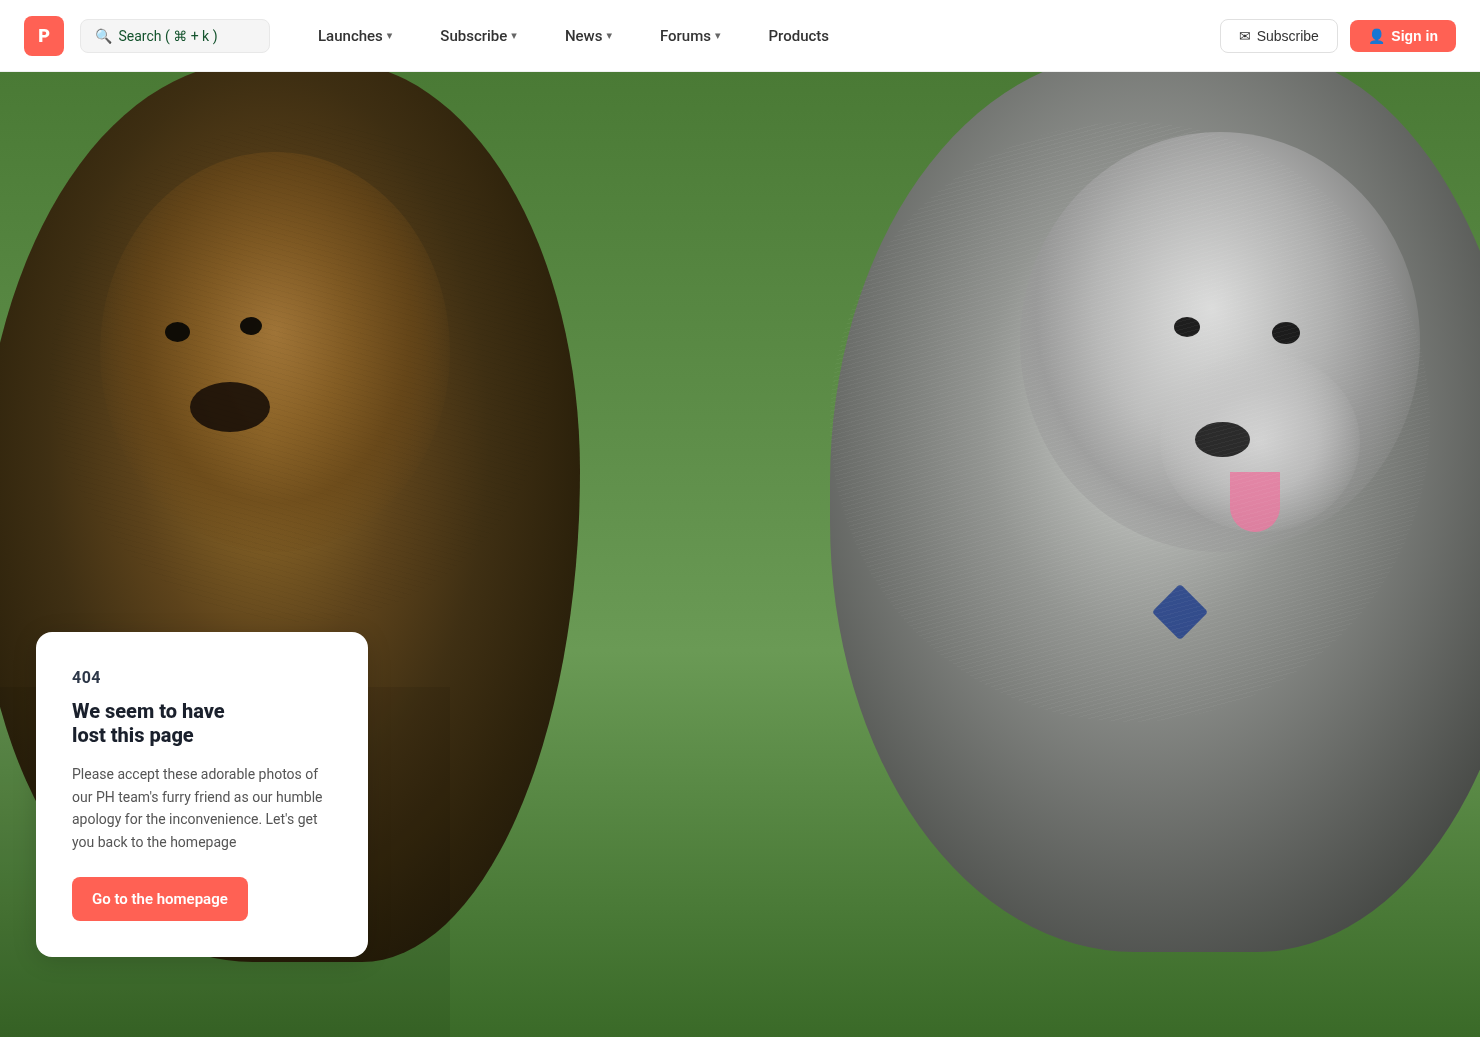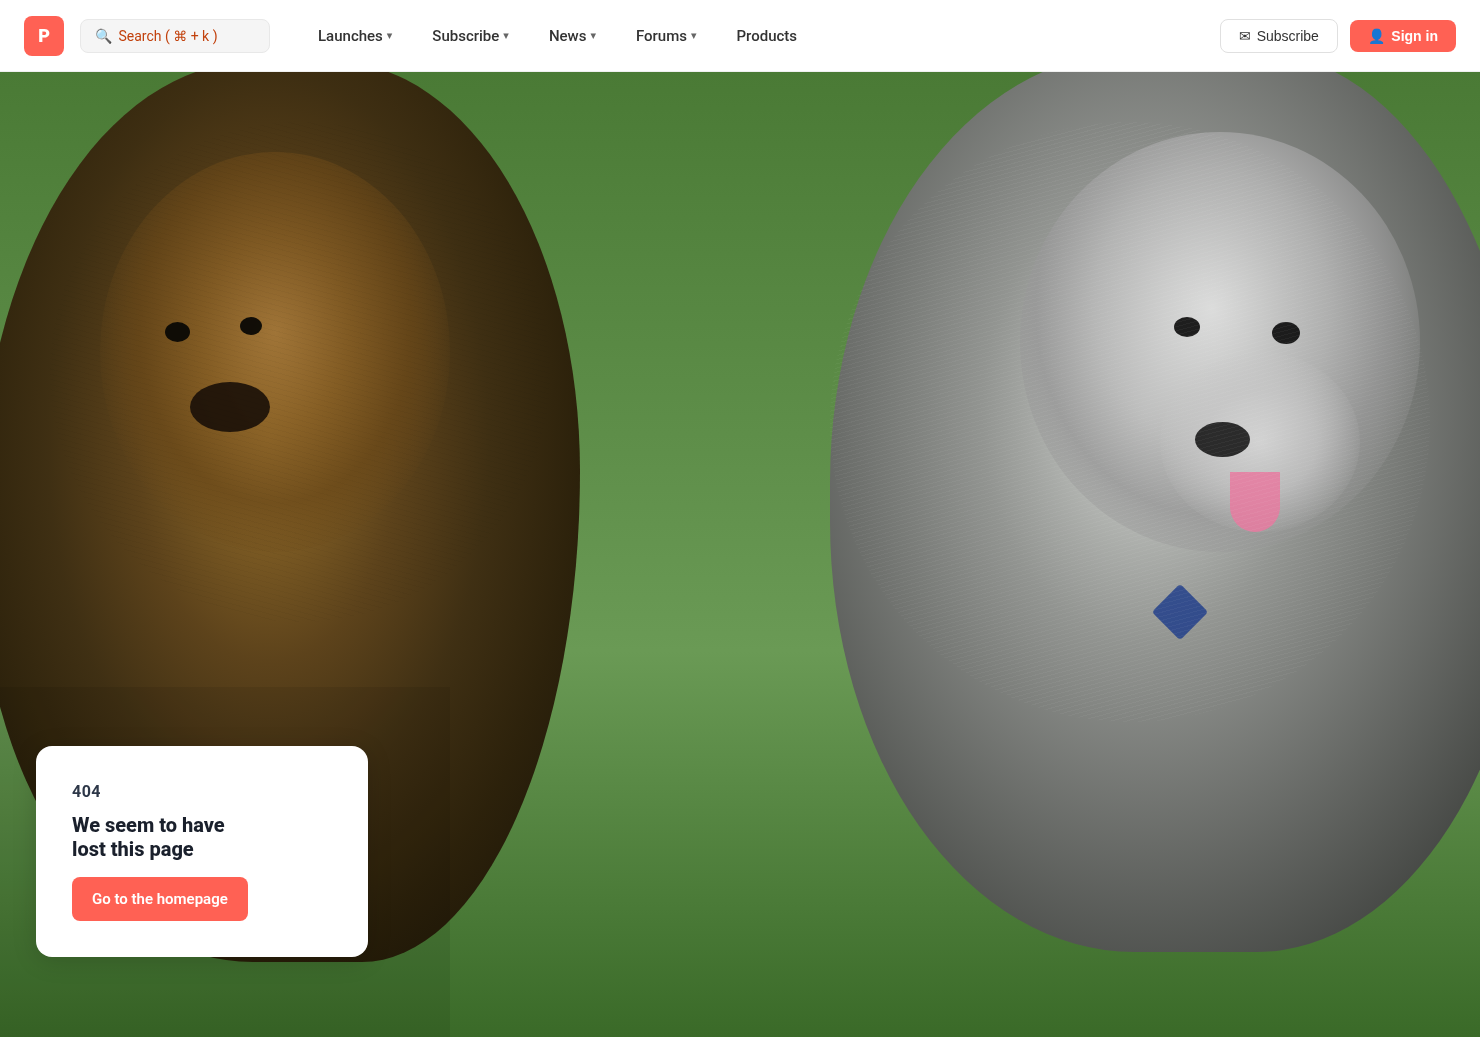--- a/index.html
+++ b/index.html
@@ -53,29 +53,29 @@
       width: 190px;
       cursor: text;
     }
 
     .nav-search-icon {
       color: #999;
       font-size: 14px;
     }
 
     .nav-search-text {
-      color: #c2410c;
+      color: #14532d;
       font-size: 14px;
     }
 
     .nav-links {
       display: flex;
       align-items: flex-start;
       margin-left: 24px;
-      gap: 8px;
+      gap: 16px;
       flex: 1;
     }
 
     .nav-link {
       display: flex;
       align-items: center;
       gap: 4px;
       padding: 8px 16px;
       border-radius: 8px;
       color: #333;
@@ -269,16 +269,17 @@
 
   <div style="position:absolute;bottom:0;left:0;width:450px;height:350px;background:rgba(0,0,0,0.08);border-radius:0;"></div>
 </div>
 
 <div class="error-card">
   <div class="error-code">404</div>
   <h1 class="error-title">
     <span>We seem to have</span><br>
     <span>lost this page</span>
   </h1>
+  <p class="error-description">Please accept these adorable photos of our PH team's furry friend as our humble apology for the inconvenience. Let's get you back to the homepage</p>
   <a class="btn-homepage">
     <span>Go to the homepage</span>
   </a>
 </div>
 
 </body></html>

